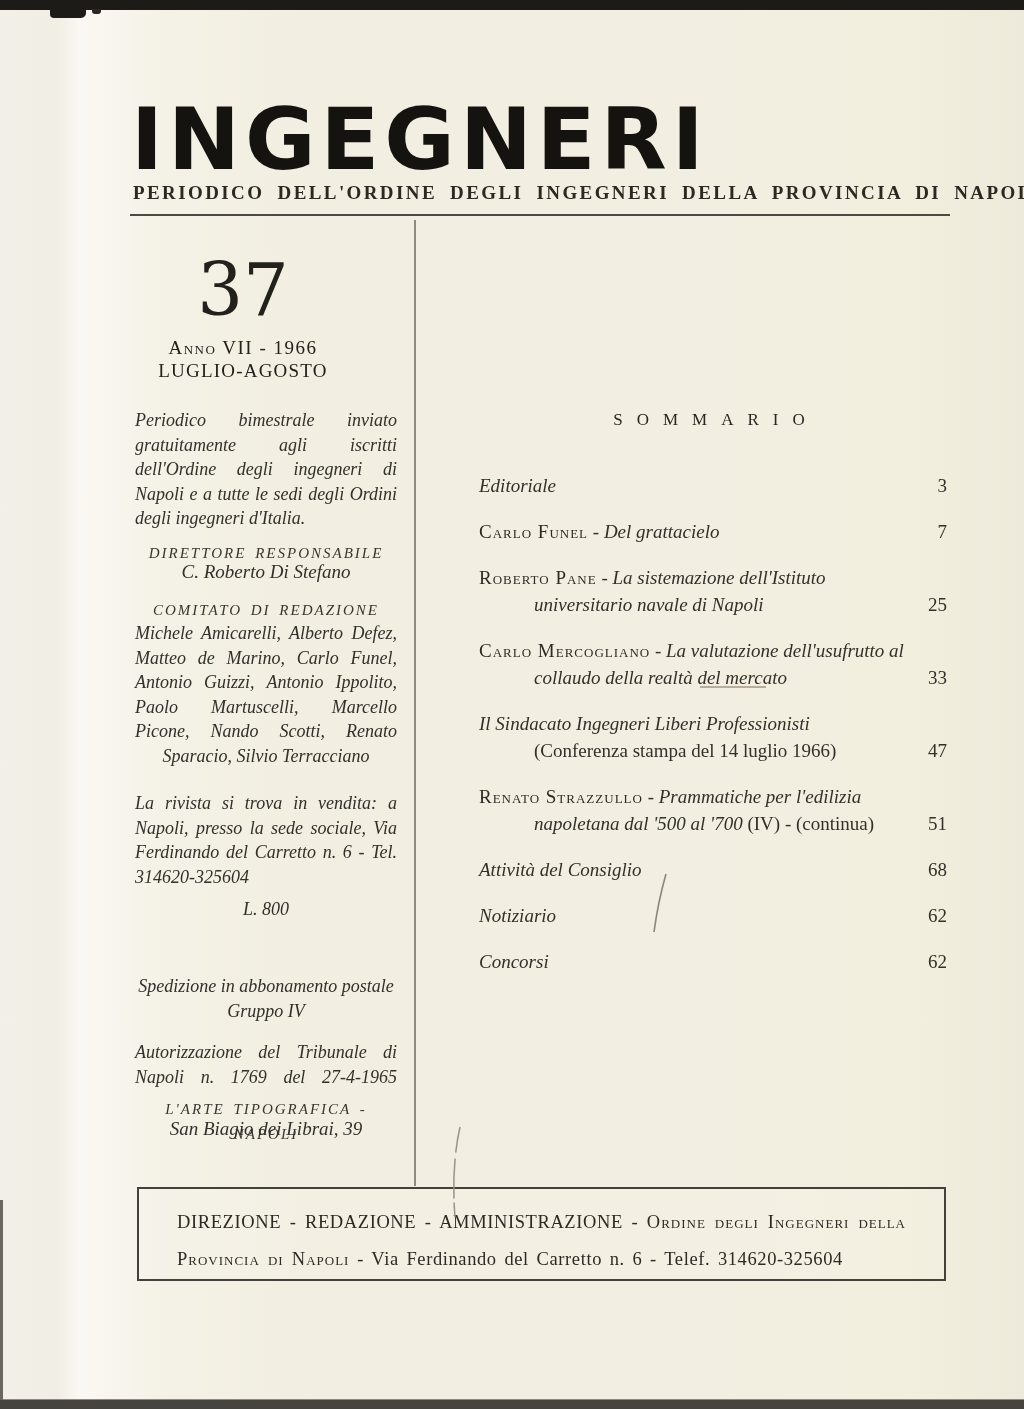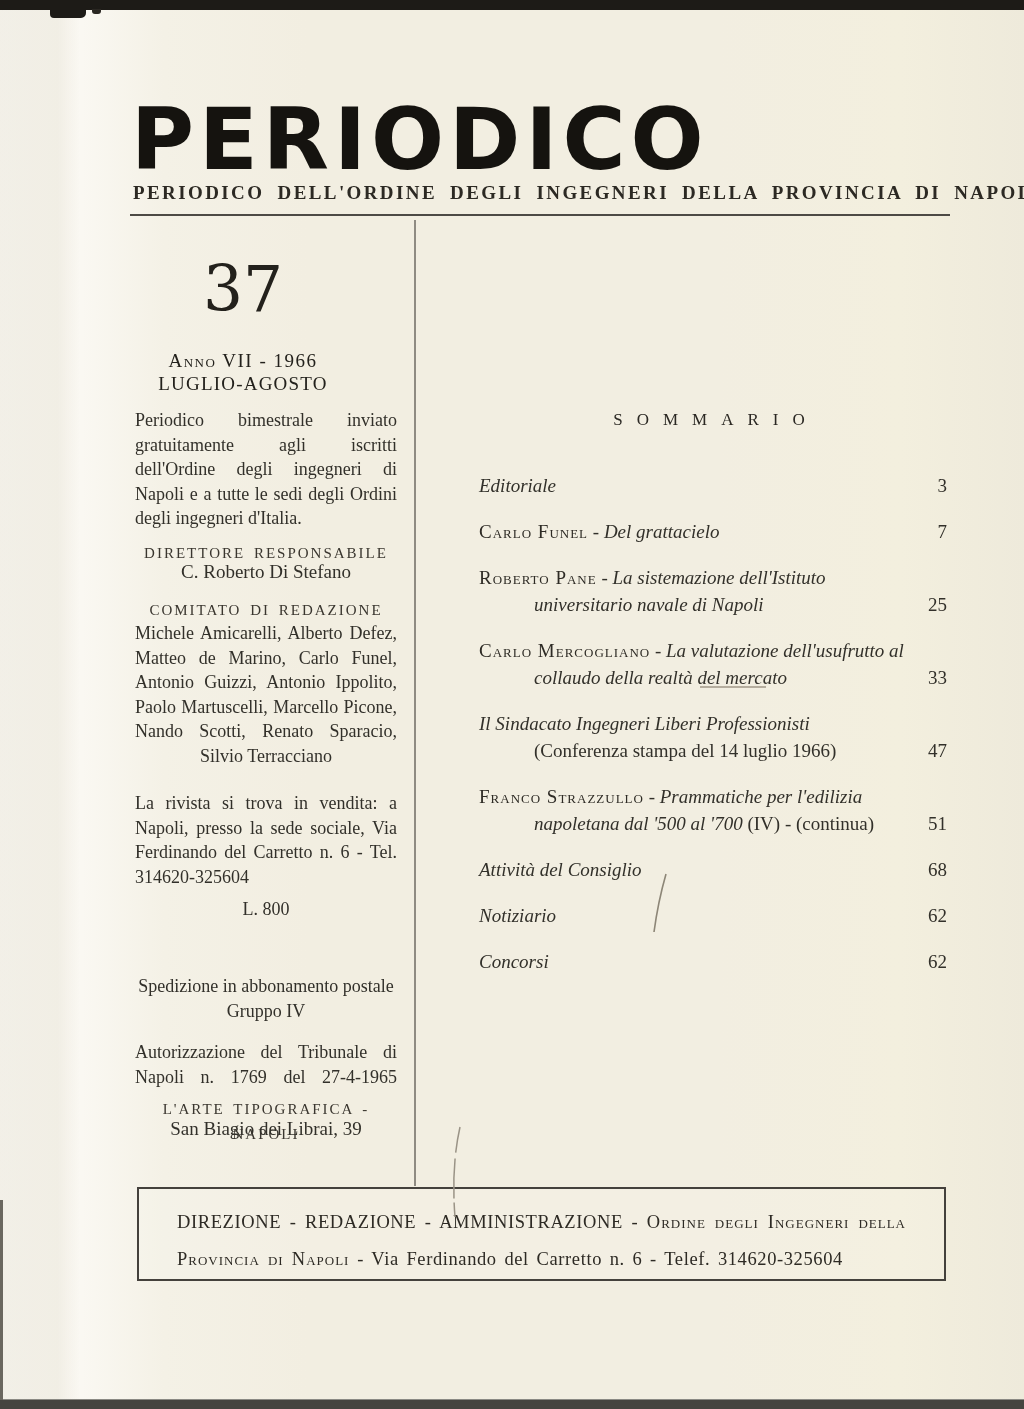--- a/index.html
+++ b/index.html
@@ -27,26 +27,26 @@
   .masthead-sub{
     position:absolute;left:133px;top:182px;width:820px;
     font-weight:bold;font-size:19px;letter-spacing:2.4px;word-spacing:6px;
     color:#2c2923;white-space:nowrap;
   }
   .hrule{position:absolute;left:130px;top:214px;width:820px;height:2px;background:#4d4a45;}
   .vrule{position:absolute;left:414px;top:220px;width:2px;height:966px;background:#8f8b82;}
 
   
   .issue{position:absolute;left:133px;top:246px;width:220px;text-align:center;color:#23211c;}
-  .issue-number{font-size:63px;line-height:88px;font-family:"DejaVu Serif","Liberation Serif",serif;}
-  .issue-year{font-size:19px;line-height:24px;font-variant:small-caps;letter-spacing:1.5px;margin-top:15px;}
+  .issue-number{font-size:72px;line-height:88px;font-family:"DejaVu Serif","Liberation Serif",serif;}
+  .issue-year{font-size:19px;line-height:24px;font-variant:small-caps;letter-spacing:1.5px;margin-top:2px;}
   .issue-period{font-size:19px;line-height:22px;letter-spacing:1.2px;}
 
   
-  .lcol{position:absolute;left:135px;width:262px;font-size:18px;line-height:24.5px;}
+  .lcol{position:absolute;left:135px;width:262px;font-size:18px;line-height:24.5px;font-style:italic;}
   .justify{text-align:justify;}
   .just-all{text-align:justify;text-align-last:justify;}
   .center{text-align:center;}
   .last-center{text-align:justify;text-align-last:center;}
   .small-label{font-size:15px;letter-spacing:2px;color:#3a362f;word-spacing:3px;}
 
   
   .sommario{position:absolute;left:479px;top:410px;width:468px;}
   .sommario-heading{text-align:center;font-size:17px;letter-spacing:14px;color:#2b2823;margin:0 0 0 6px;}
   .toc{margin-top:42px;}
@@ -75,21 +75,21 @@
 <body>
 
 <div id="page">
 
   <div class="strip-top"></div>
   <div class="strip-top-nub"></div>
   <div class="strip-top-nub2"></div>
   <div class="strip-bottom"></div>
   <div class="edge-left"></div>
 
-  <div class="masthead-title">PERIODICO</div>
+  <div class="masthead-title">INGEGNERI</div>
   <div class="masthead-sub">PERIODICO DELL'ORDINE DEGLI INGEGNERI DELLA PROVINCIA DI NAPOLI</div>
   <div class="hrule"></div>
   <div class="vrule"></div>
 
   <div class="issue">
     <div class="issue-number">37</div>
     <div class="issue-year">Anno VII - 1966</div>
     <div class="issue-period">LUGLIO-AGOSTO</div>
   </div>
 
@@ -131,21 +131,21 @@
         </div>
         <div class="toc-row">
           <div class="toc-text"><span class="toc-author">Carlo Mercogliano</span> - <span class="toc-italic">La valutazione dell'usufrutto al collaudo della realtà del mercato</span></div>
           <div class="toc-page">33</div>
         </div>
         <div class="toc-row">
           <div class="toc-text"><span class="toc-italic">Il Sindacato Ingegneri Liberi Professionisti</span><span class="toc-roman"> (Conferenza stampa del 14 luglio 1966)</span></div>
           <div class="toc-page">47</div>
         </div>
         <div class="toc-row">
-          <div class="toc-text"><span class="toc-author">Franco Strazzullo</span> - <span class="toc-italic">Prammatiche per l'edilizia napoletana dal '500 al '700</span><span class="toc-roman"> (IV) - (continua)</span></div>
+          <div class="toc-text"><span class="toc-author">Renato Strazzullo</span> - <span class="toc-italic">Prammatiche per l'edilizia napoletana dal '500 al '700</span><span class="toc-roman"> (IV) - (continua)</span></div>
           <div class="toc-page">51</div>
         </div>
         <div class="toc-row">
           <div class="toc-text"><span class="toc-italic">Attività del Consiglio</span></div>
           <div class="toc-page">68</div>
         </div>
         <div class="toc-row">
           <div class="toc-text"><span class="toc-italic">Notiziario</span></div>
           <div class="toc-page">62</div>
         </div>

